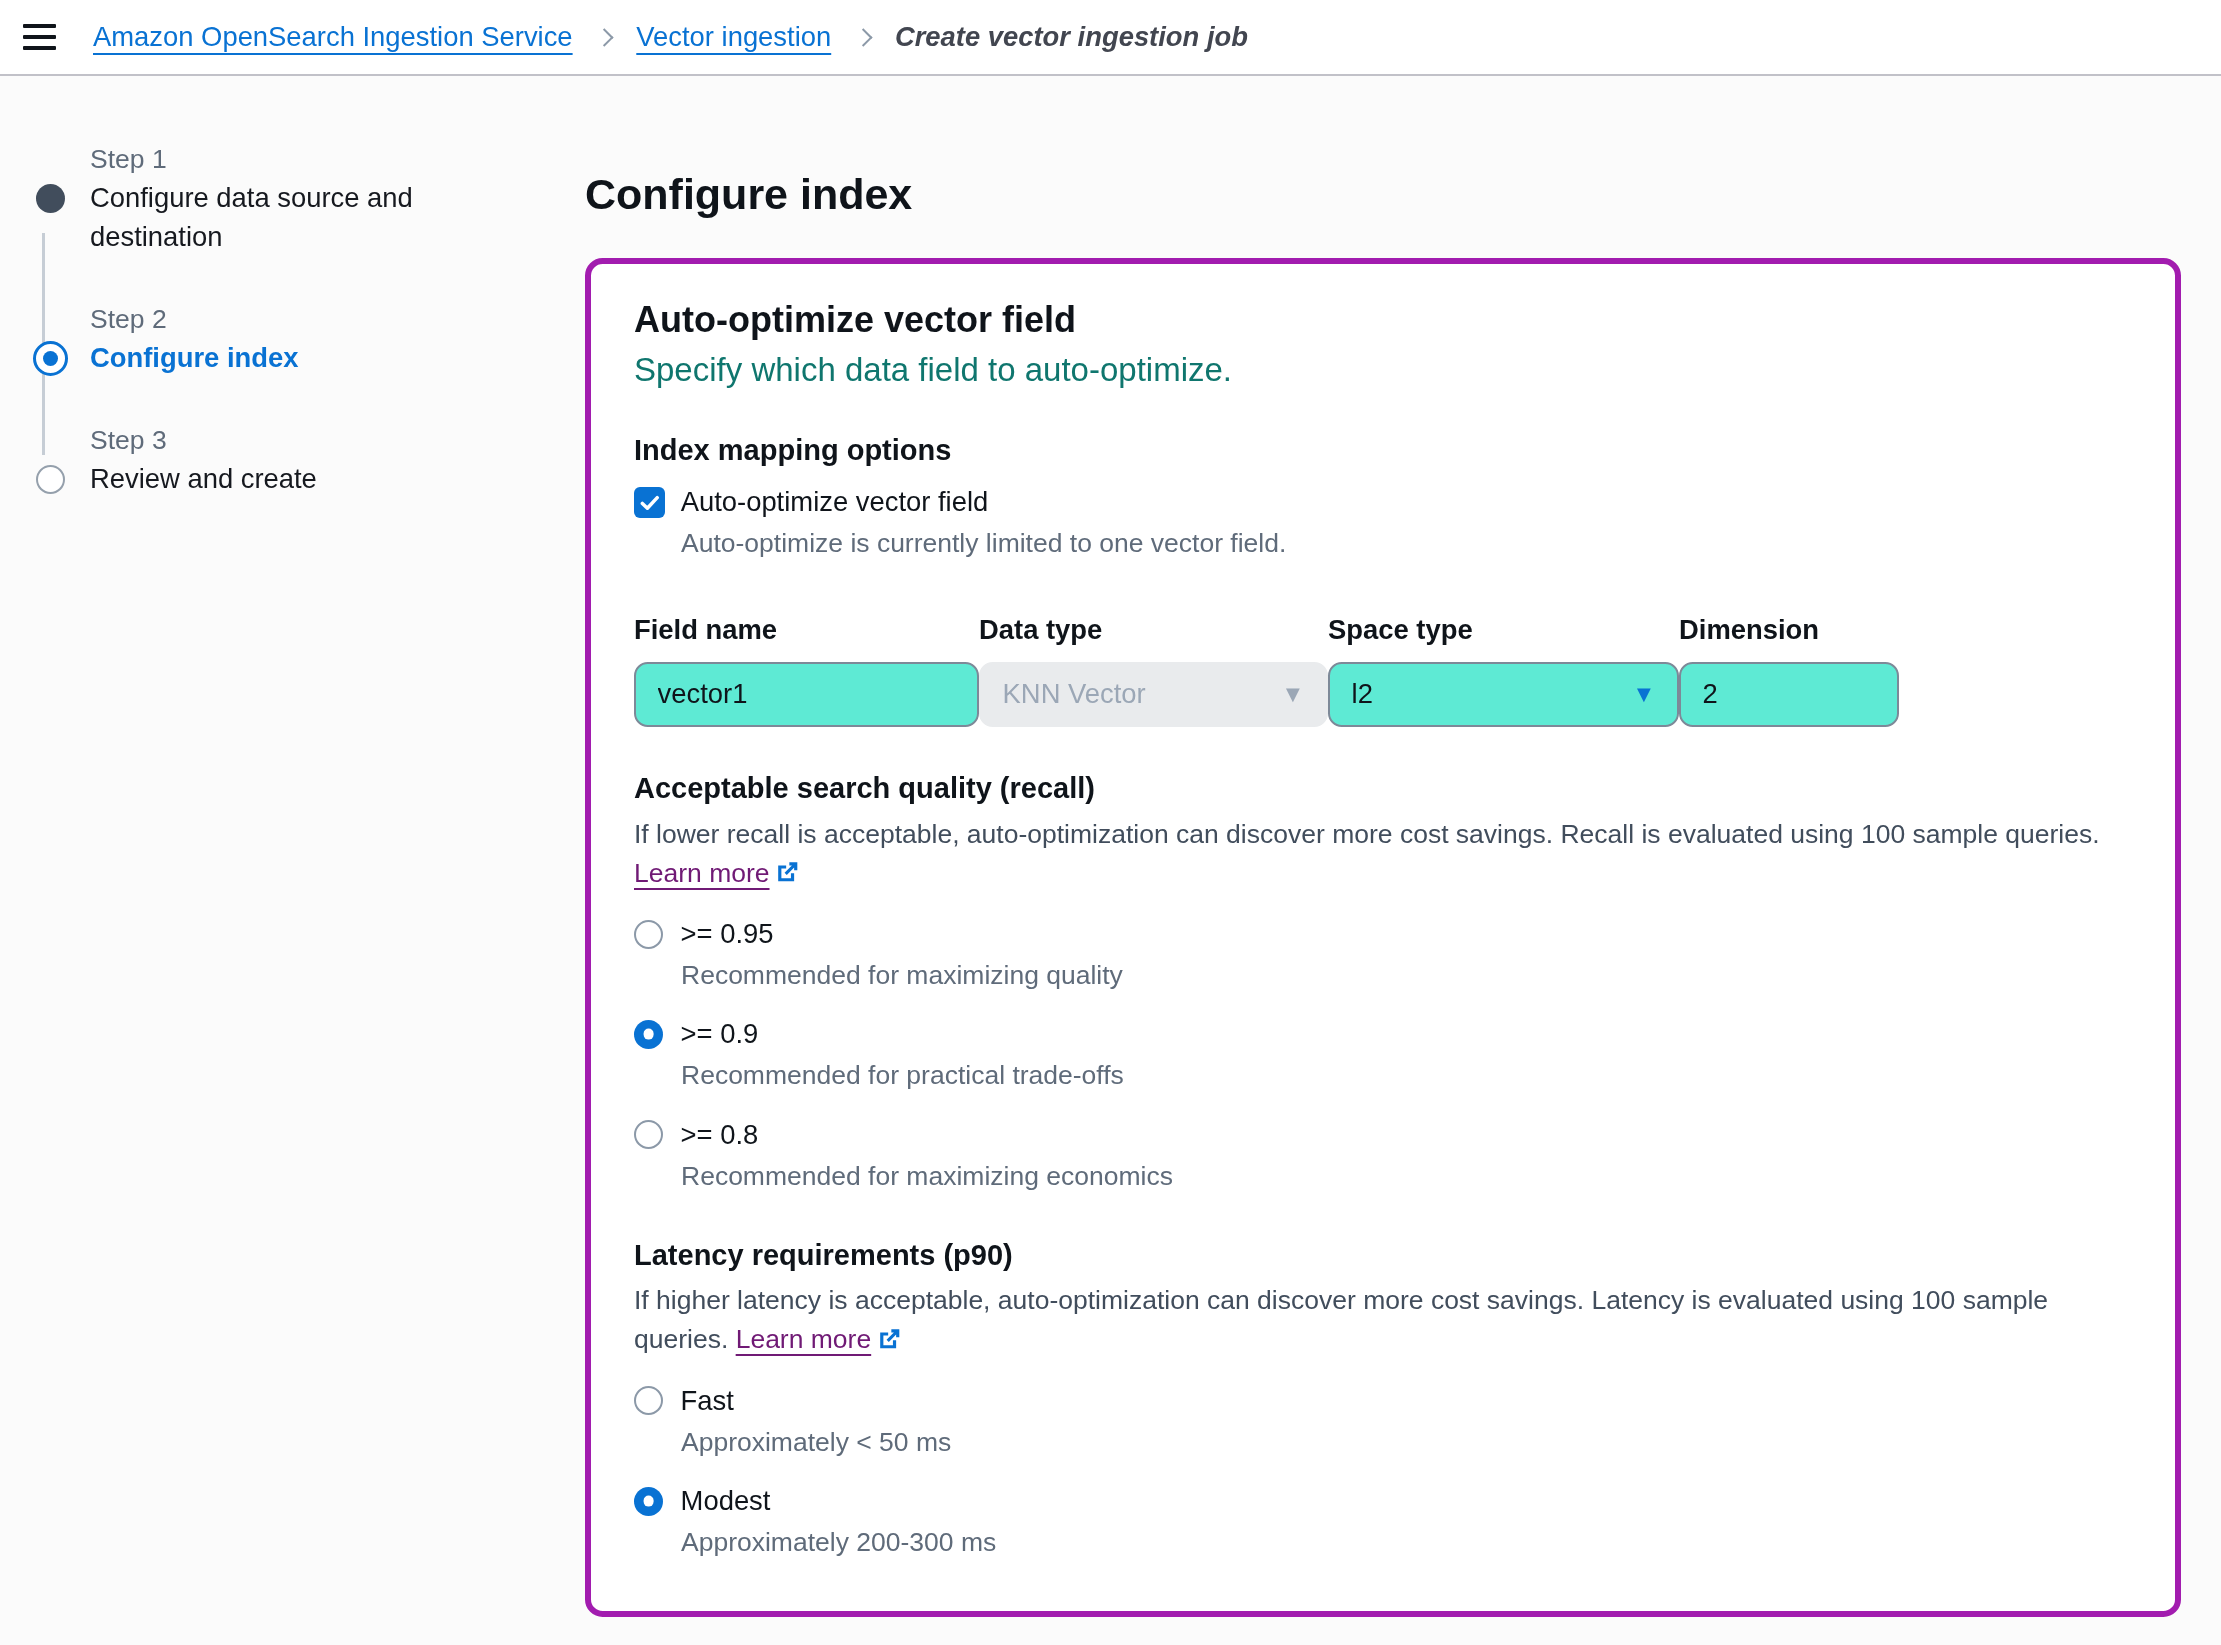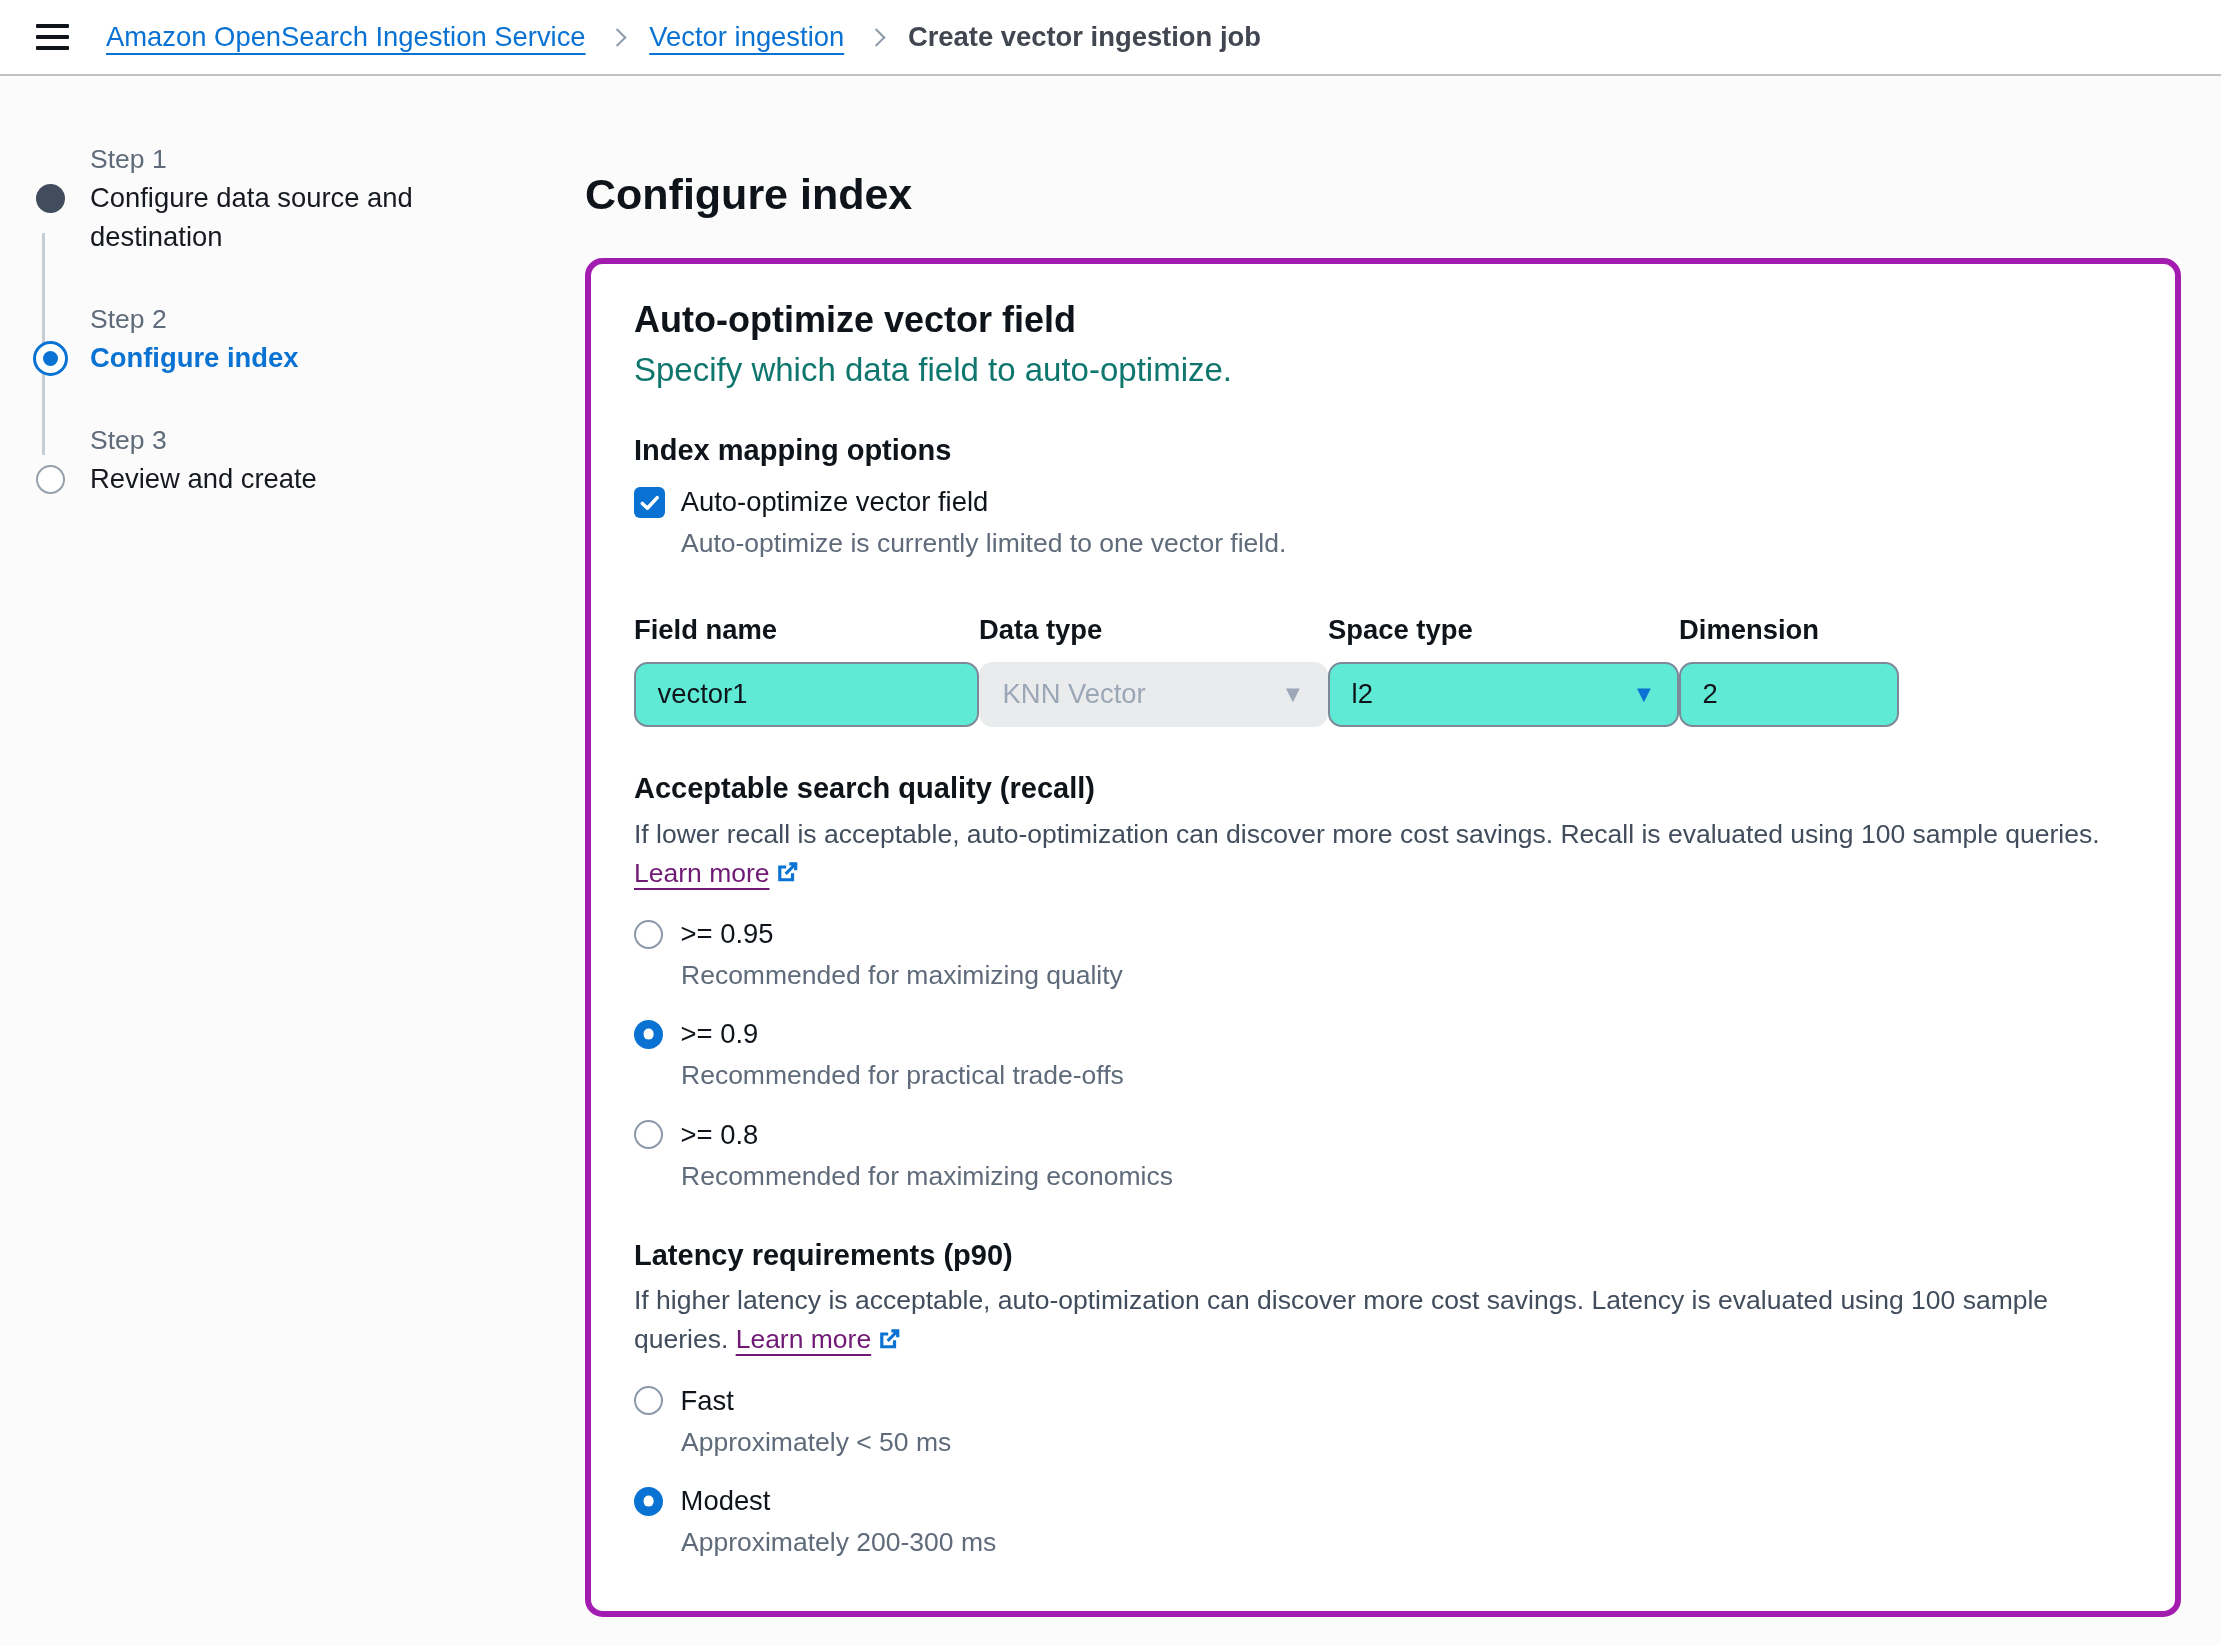--- a/index.html
+++ b/index.html
@@ -5,28 +5,28 @@
   * { margin:0; padding:0; box-sizing:border-box; }
   html,body { background:#fff; }
   .page {
     width:2221px; height:1646px; position:relative; overflow:hidden;
     background:#fbfbfb; color:#0f141a;
     font-family:"Liberation Sans", sans-serif;
   }
   
   .header {
     height:76px; background:#fff; border-bottom:2px solid #c1c1c8;
-    display:flex; align-items:center; padding-left:36px; gap:37px;
+    display:flex; align-items:center; padding-left:23px; gap:37px;
   }
   .hamburger { width:33px; display:flex; flex-direction:column; gap:6.9px; cursor:pointer; }
   .hamburger .bar { height:3.9px; background:#0f141a; border-radius:1px; }
   .breadcrumb { display:flex; align-items:center; gap:23.5px; font-size:27.4px; }
   .crumb-link { color:#0972d3; text-decoration:underline; text-underline-offset:6.9px; cursor:pointer; }
   .chev { width:12.7px; height:12.7px; border-top:2.9px solid #8c99a8; border-right:2.9px solid #8c99a8; transform:rotate(45deg); margin:0 2px; }
-  .crumb-current { color:#424650; font-weight:700; }
+  .crumb-current { color:#424650; font-weight:700;font-style:italic; }
 
   
   .content { display:flex; }
   .stepper { position:relative; width:585px; flex:0 0 auto; padding:65px 29px 0 82px; }
   .step-line { position:absolute; left:42px; top:157px; width:2.9px; height:222px; background:#c6cdd5; }
   .step { position:relative;margin-left:8px; }
   .step + .step { margin-top:45px; }
   .step-label { font-size:26.5px; color:#5f6b7a; line-height:37px; }
   .step-title { font-size:27.4px; line-height:39px; color:#16191f; max-width:363px; }
   .step-title.active { color:#0972d3; font-weight:700; cursor:default; }

